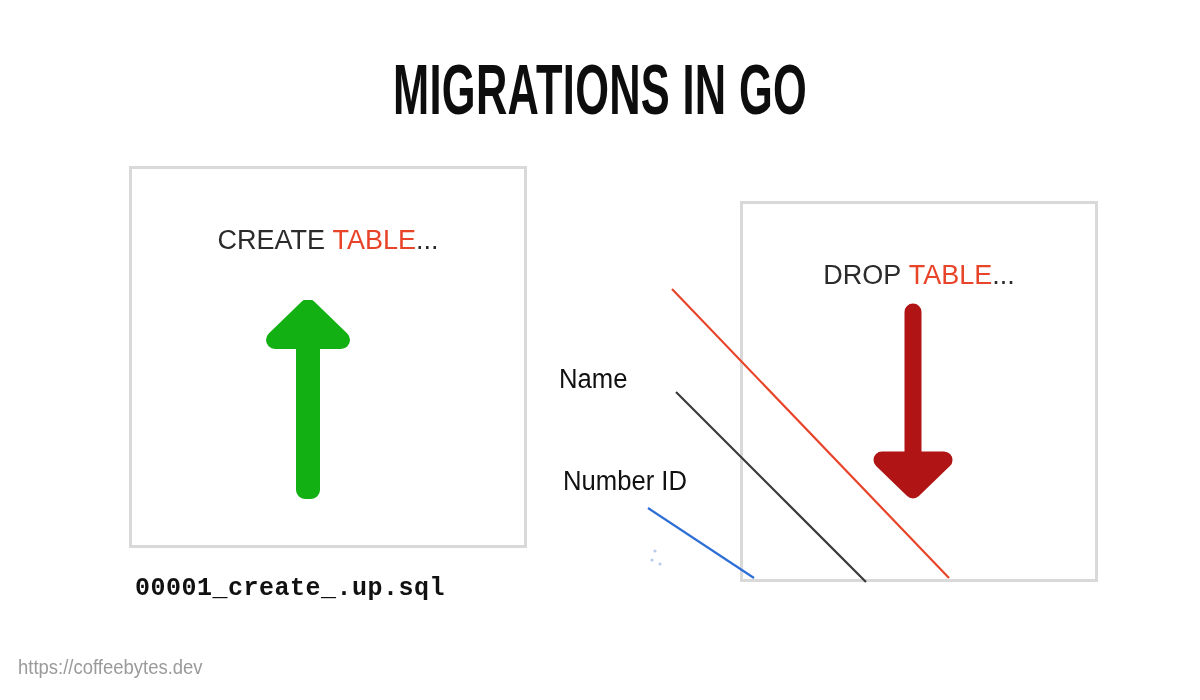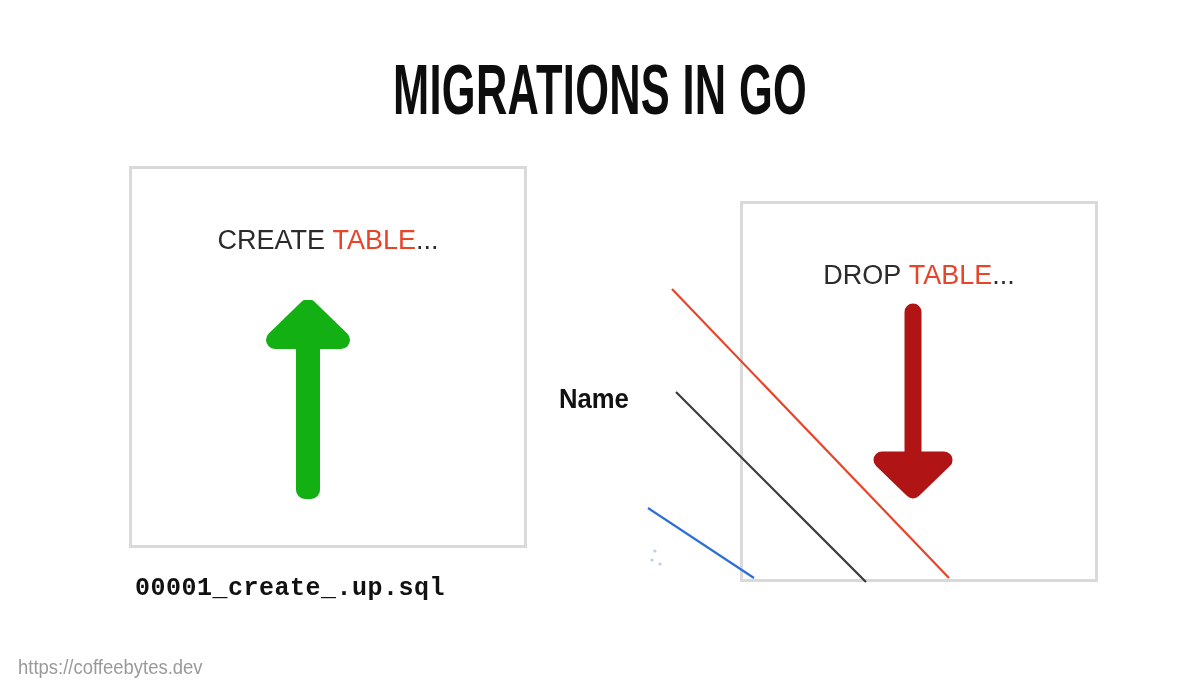--- a/index.html
+++ b/index.html
@@ -83,21 +83,21 @@
   .annot-sub {
     font-size: 14px;
     line-height: 16px;
     color: #111111;
     transform: scaleX(0.78);
     transform-origin: 50% 50%;
     text-align: center;
   }
   #annot-direction { left: 559px; top: 280px; width: 200px; }
   #annot-direction .annot-sub { margin-top: 1px; }
-  #annot-name      { left: 559px; top: 384px; font-weight: bold; }
+  #annot-name      { left: 559px; top: 364px; }
   #annot-numberid  { left: 563px; top: 466px; }
 
   
   #leaders {
     position: absolute;
     left: 0; top: 0;
     width: 1200px; height: 700px;
     pointer-events: none;
   }
 
@@ -189,20 +189,23 @@
     <circle cx="655" cy="551" r="1.6" fill="#b9cbee"></circle>
     <circle cx="652" cy="560" r="1.6" fill="#b9cbee"></circle>
     <circle cx="660" cy="564" r="1.6" fill="#b9cbee"></circle>
   </svg>
 
 
   <div class="annot" id="annot-name">
     <div class="annot-main">Name</div>
   </div>
 
+  <div class="annot" id="annot-numberid">
+    <div class="annot-main">Number ID</div>
+  </div>
 
   <div class="filename" id="filename-up">
     <span class="seg">00001</span><span class="seg">_create_</span><span class="seg">.up.sql</span>
   </div>
 
 
   <div id="footer">https://coffeebytes.dev</div>
 
 </div>
 

